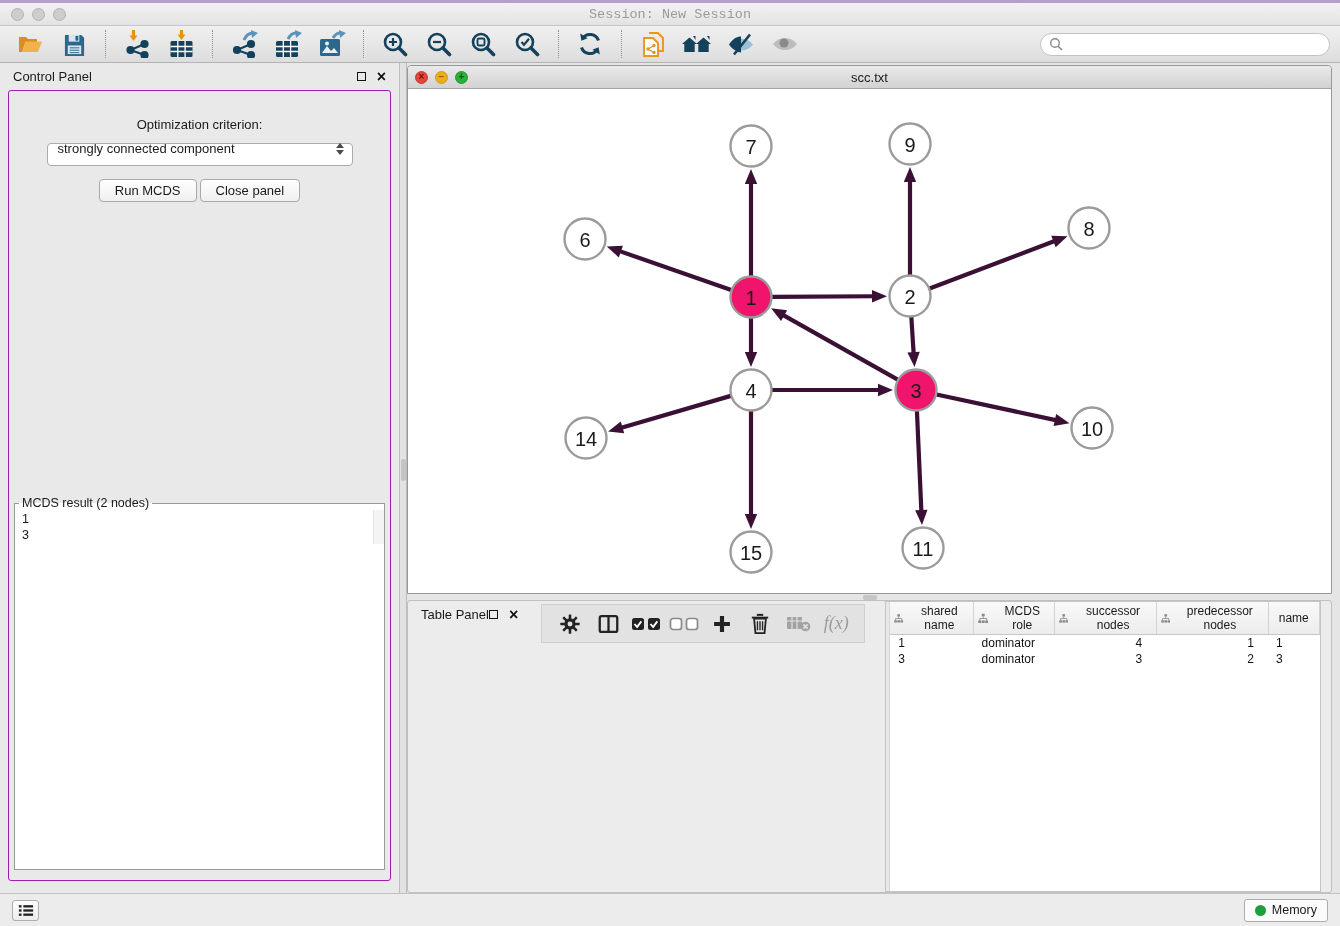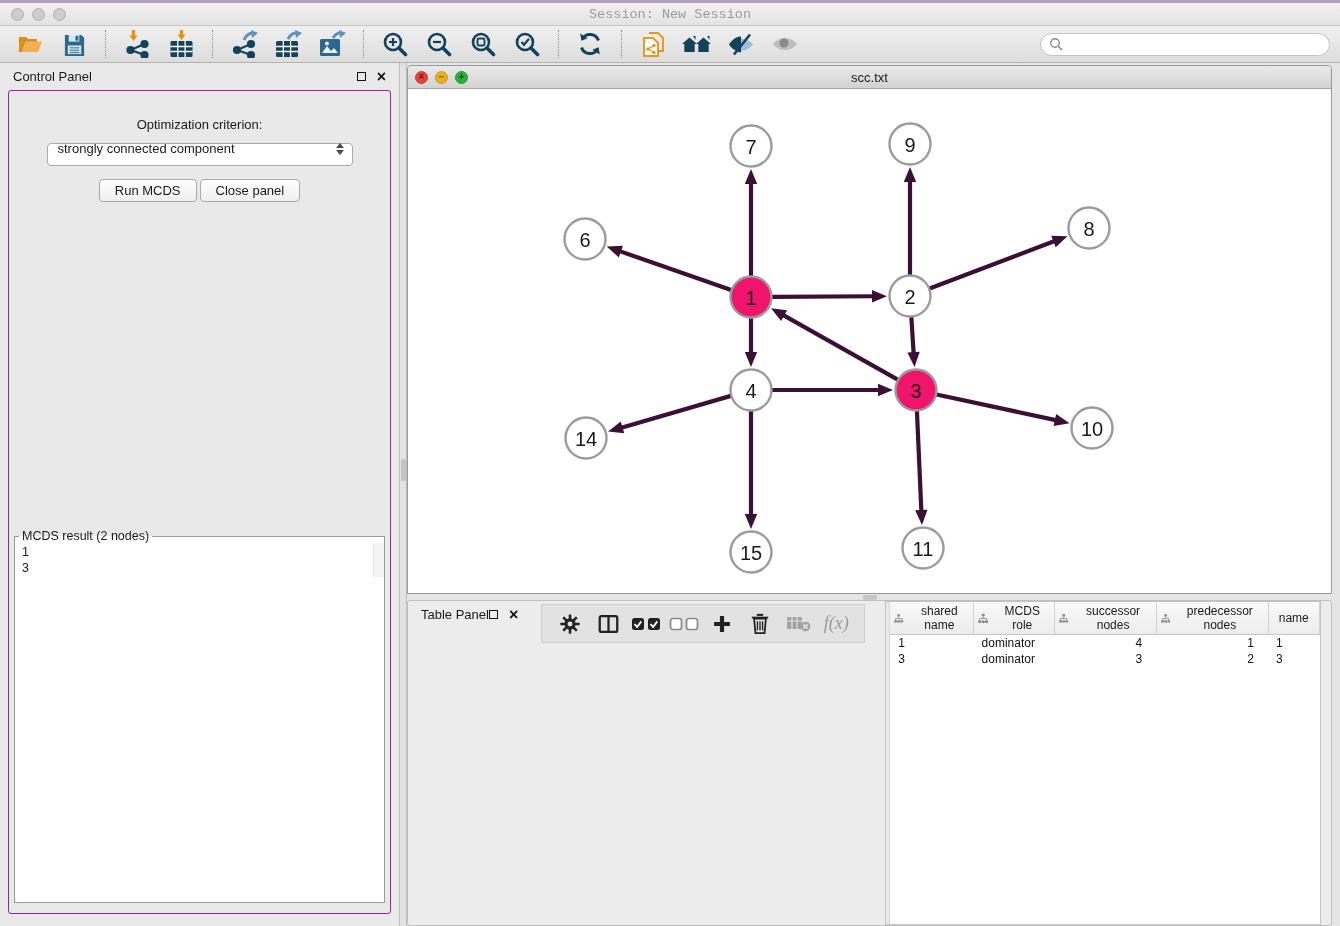--- a/index.html
+++ b/index.html
@@ -612,14 +612,32 @@
                   <td>3</td>
                 </tr>
               </tbody>
           </table>
         </div>
       </div>
 
     </div>
   </div>
 
+  <div class="statusbar">
+    <div class="status-btn">
+      <svg width="16" height="13" viewBox="0 0 18 14">
+          <g fill="#222">
+            <rect x="1" y="1" width="3" height="2.6"></rect>
+            <rect x="6" y="1" width="11" height="2.6"></rect>
+            <rect x="1" y="5.7" width="3" height="2.6"></rect>
+            <rect x="6" y="5.7" width="11" height="2.6"></rect>
+            <rect x="1" y="10.4" width="3" height="2.6"></rect>
+            <rect x="6" y="10.4" width="11" height="2.6"></rect>
+          </g>
+        </svg>
+    </div>
+    <div class="memory-btn">
+      <span class="dot"></span>
+      <span>Memory</span>
+    </div>
+  </div>
 
 </div>
 
 </body></html>

